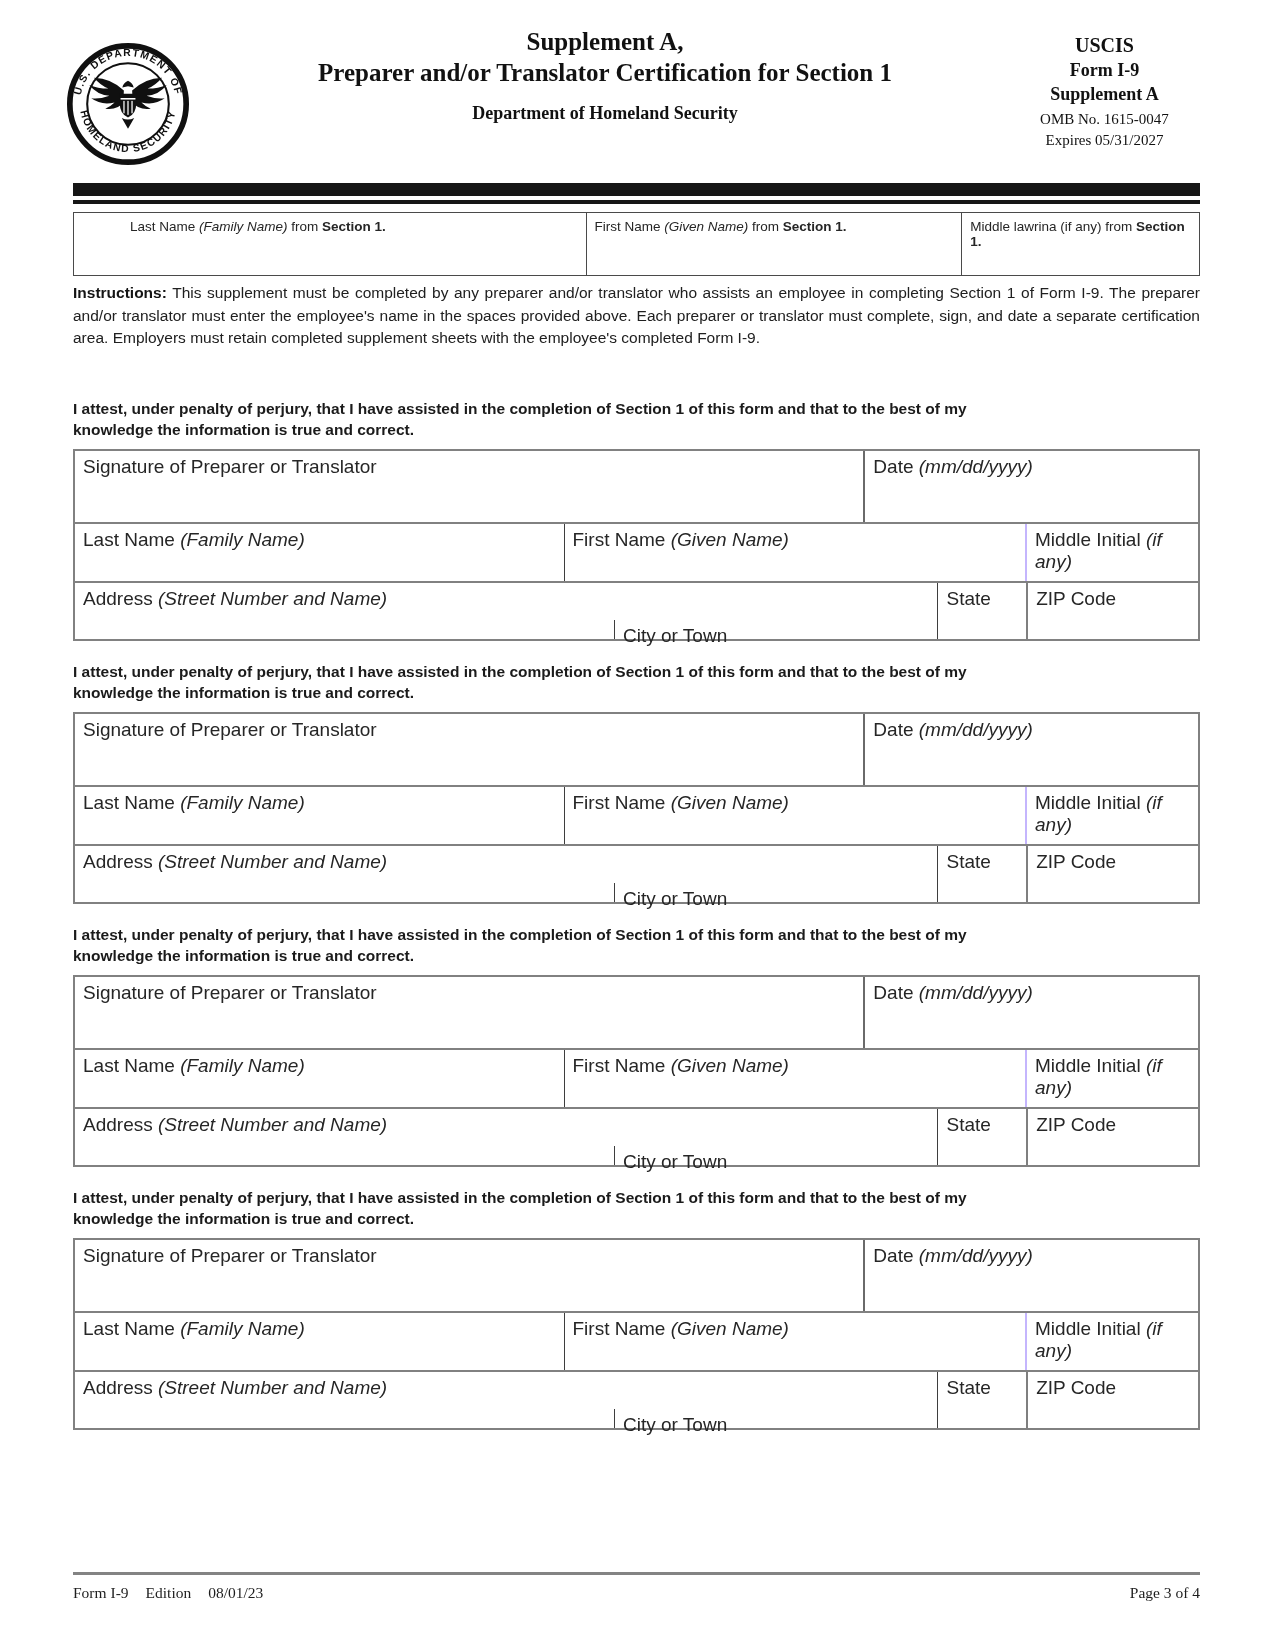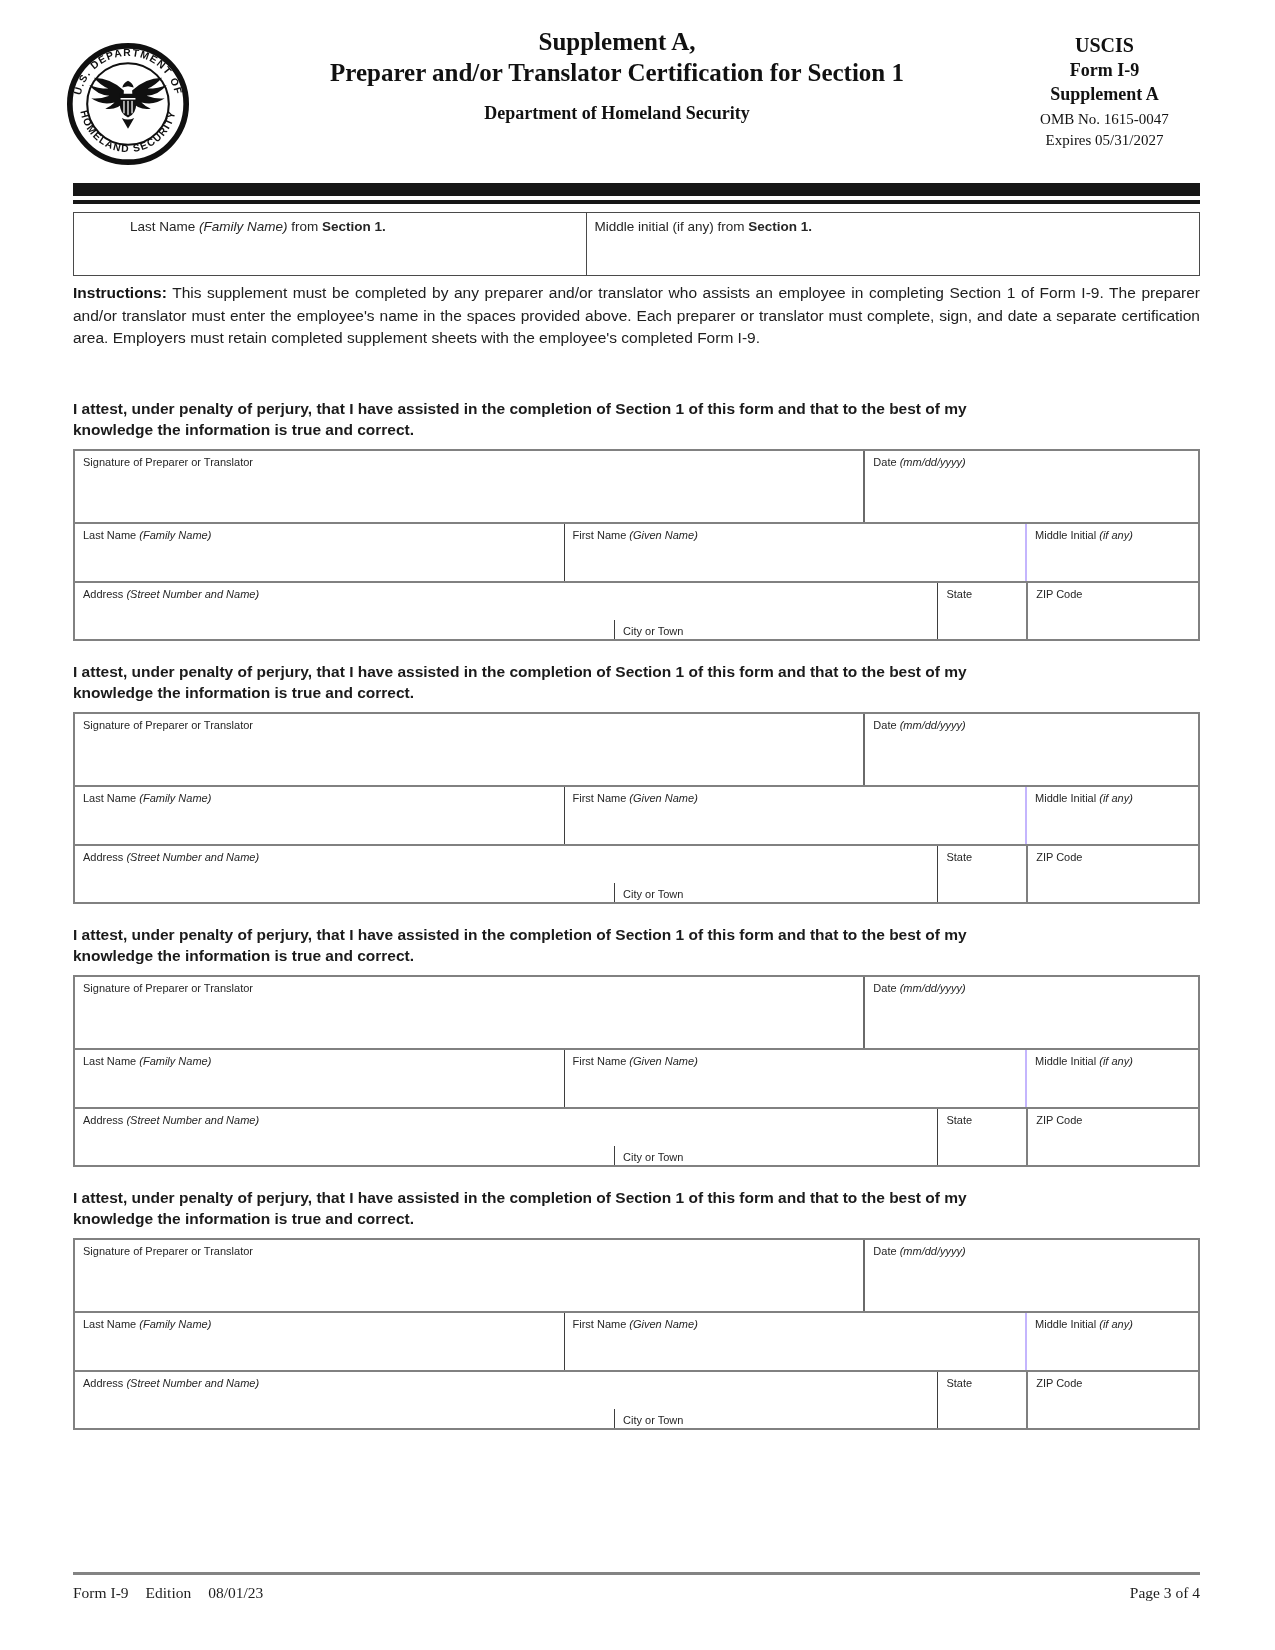--- a/index.html
+++ b/index.html
@@ -2,21 +2,21 @@
 <html><head>
 <meta charset="utf-8">
 <style>
   html,body { margin:0; padding:0; background:#ffffff; }
   .page {
     position:relative; width:1275px; height:1650px; background:#ffffff;
     font-family:"Liberation Sans", sans-serif; color:#1a1a1a; overflow:hidden;
   }
   
   .seal { position:absolute; left:66px; top:42px; width:124px; height:124px; }
-  .titles { position:absolute; left:232px; width:770px; top:26px; text-align:center;
+  .titles { position:absolute; left:220px; width:770px; top:26px; text-align:center;
             font-family:"Liberation Serif", serif; color:#111; }
   .titles .t1 { font-size:25px; font-weight:bold; line-height:31px; }
   .titles .t2 { font-size:25px; font-weight:bold; line-height:32px; }
   .titles .dept { font-size:18px; font-weight:bold; margin-top:13px; line-height:23px; }
   .titles .agency { font-size:18px; line-height:23px; }
   .meta { position:absolute; left:1002px; width:205px; top:32px; text-align:center;
           font-family:"Liberation Serif", serif; color:#111; }
   .meta .m1 { font-size:20px; font-weight:bold; line-height:26px; }
   .meta .m2 { font-size:18px; font-weight:bold; line-height:24px; }
   .meta .m3 { font-size:18px; font-weight:bold; line-height:25px; }
@@ -38,21 +38,21 @@
   
   .cert-block { position:absolute; left:73px; width:1127px; }
   .cb1 { top:398px; } .cb2 { top:661px; } .cb3 { top:924px; } .cb4 { top:1187px; }
   .attest { font-size:15.5px; font-weight:bold; line-height:21px; color:#1b1b1b; }
   .cert-table { margin-top:9px; box-sizing:border-box; border:2px solid #818181; background:#fff; }
   .cert-table .row { display:flex; box-sizing:border-box; }
   .cert-table .row + .row { border-top:2px solid #818181; }
   .cert-table .r1 { height:71px; }
   .cert-table .r2 { height:59px; }
   .cert-table .r3 { height:58px; }
-  .cert-table .cell { box-sizing:border-box; padding:5px 8px 0; font-size:11px; color:#262626; }
+  .cert-table .cell { box-sizing:border-box; padding:5px 8px 0; font-size:19px; color:#262626; }
   .lbl em { font-style:italic; font-weight:normal; }
   .c-sig   { width:70.2%; }
   .c-date  { flex:1; border-left:2px solid #6a6a6a; }
   .c-last  { width:43.5%; }
   .c-first { width:41.1%; border-left:1.5px solid #3e3e3e; }
   .c-mid   { flex:1;      border-left:2px solid #c4b5fd; }
   .c-addr  { width:48.0%; }
   .c-city  { width:28.8%; border-left:1.5px solid #3e3e3e;margin-top:37px; }
   .c-state { width:7.9%;  border-left:1.5px solid #3e3e3e; }
   .c-zip   { flex:1;      border-left:2px solid #7f7f7f; }
@@ -111,22 +111,25 @@
     <div class="m5">Expires 05/31/2027</div>
   </div>
 
   <div class="bar-thick"></div>
   <div class="bar-thin"></div>
 
   <div class="name-table">
     <div class="cell c1">
       <span class="lbl"><span>Last Name </span><em>(Family Name)</em><span> from </span><b>Section 1.</b></span>
     </div>
+    <div class="cell c2">
+      <span class="lbl"><span>First Name </span><em>(Given Name)</em><span> from </span><b>Section 1.</b></span>
+    </div>
     <div class="cell c3">
-      <span class="lbl"><span>Middle initial (if any) from </span><b>Section 1.</b></span>
+      <span class="lbl"><span>Middle lawrina (if any) from </span><b>Section 1.</b></span>
     </div>
   </div>
 
   <div class="instructions">
     <b>Instructions:</b><span>  This supplement must be completed by any preparer and/or translator who assists an employee in completing Section 1 of Form I-9. The preparer and/or translator must enter the employee's name in the spaces provided above.  Each preparer or translator must complete, sign, and date a separate certification area.  Employers must retain completed supplement sheets with the employee's completed Form I-9.</span>
   </div>
 
   <div class="cert-block cb1">
     <div class="attest">
       <div>I attest, under penalty of perjury, that I have assisted in the completion of Section 1 of this form and that to the best of my</div>

